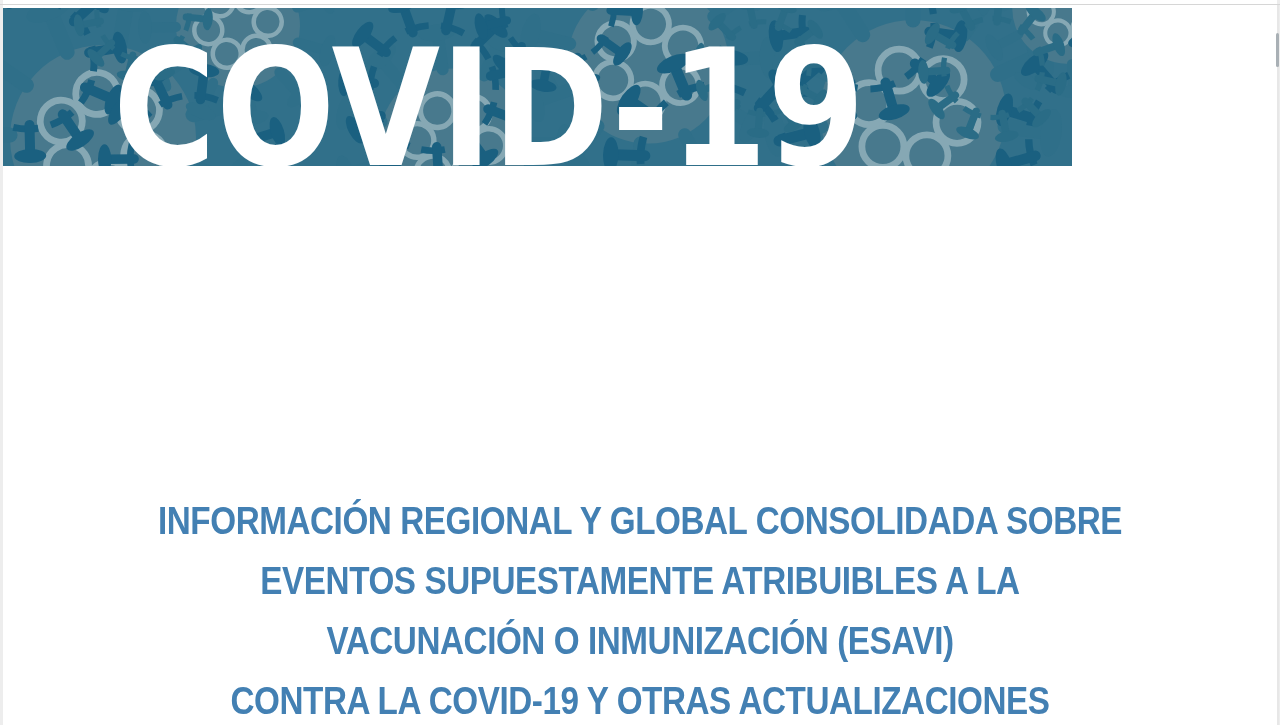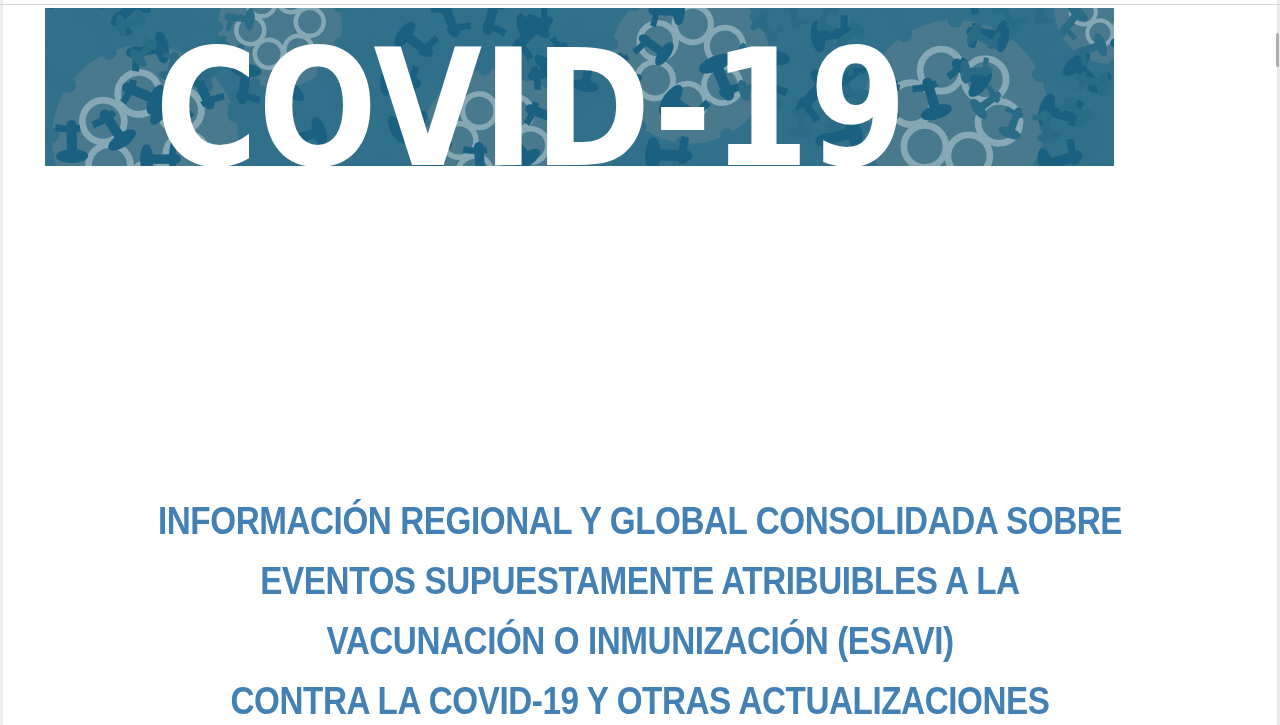--- a/index.html
+++ b/index.html
@@ -17,21 +17,20 @@
   .edge-strip.left{left:0;}
   .edge-strip.right{right:0;}
   .top-border{
     position:absolute;left:0;right:0;top:4px;height:1px;
     background:#d6d6d6;
   }
   .banner{
     position:absolute;left:3px;top:8px;
     width:1069px;height:158px;
     overflow:hidden;
-    margin-left:42px;
   }
   .banner svg{display:block;}
   .banner-title-text{
     font-family:"DejaVu Sans", sans-serif;
     font-weight:bold;
   }
   .scrollbar{
     position:absolute;top:5px;bottom:0;right:1px;width:2px;
     background:#e7e7e7;
   }

